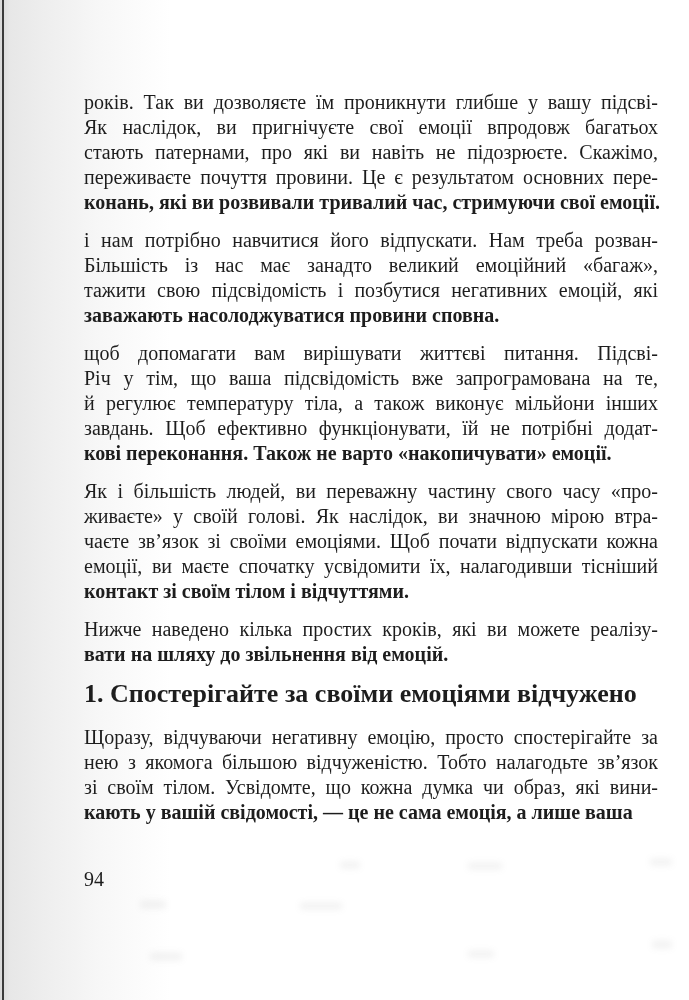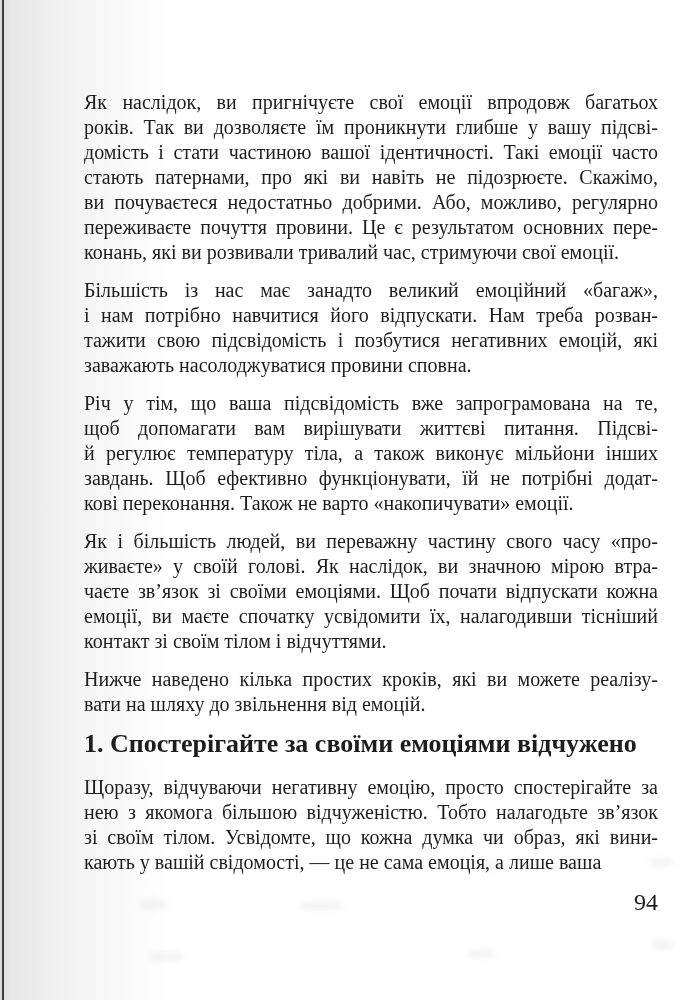--- a/index.html
+++ b/index.html
@@ -50,36 +50,36 @@
     font-size: 20px;
     line-height: 25px;
     color: var(--ink, #1d1d1d);
   }
   .paragraph { margin: 0 0 13px 0; }
   .pline {
     white-space: nowrap;
     text-align: justify;
     text-align-last: justify;
   }
-  .pline.last { text-align-last: left; }
+  .pline.last { text-align-last: left; font-weight: bold; }
   .heading {
     font-weight: bold;
     font-size: 26px;
     line-height: 26px;
     margin: 14px 0 18px 0;
     white-space: nowrap;
     color: var(--ink, #1d1d1d);
   }
   .page-number {
     position: absolute;
     left: 84px;
-    top: 889px;
+    top: 868px;
     width: 574px;
-    text-align: right;
-    font-size: 24px;
+    text-align: left;
+    font-size: 20px;
     color: var(--ink, #1d1d1d);
   }
   
   .ghost {
     position: absolute;
     background: #8f8f8f;
     opacity: 0.10;
     filter: blur(3px);
     border-radius: 2px;
   }
@@ -94,37 +94,35 @@
 </style>
 </head>
 <body>
 
 <div class="scan-page">
   <div class="spine-shadow"></div>
   <div class="spine-line"></div>
 
   <div class="text-block">
       <div class="paragraph">
+        <div class="pline">років. Так ви дозволяєте їм проникнути глибше у вашу підсві-</div>
         <div class="pline">Як наслідок, ви пригнічуєте свої емоції впродовж багатьох</div>
-        <div class="pline">років. Так ви дозволяєте їм проникнути глибше у вашу підсві-</div>
-        <div class="pline">домість і стати частиною вашої ідентичності. Такі емоції часто</div>
         <div class="pline">стають патернами, про які ви навіть не підозрюєте. Скажімо,</div>
-        <div class="pline">ви почуваєтеся недостатньо добрими. Або, можливо, регулярно</div>
         <div class="pline">переживаєте почуття провини. Це є результатом основних пере-</div>
         <div class="pline last">конань, які ви розвивали тривалий час, стримуючи свої емоції.</div>
       </div>
       <div class="paragraph">
+        <div class="pline">і нам потрібно навчитися його відпускати. Нам треба розван-</div>
         <div class="pline">Більшість із нас має занадто великий емоційний «багаж»,</div>
-        <div class="pline">і нам потрібно навчитися його відпускати. Нам треба розван-</div>
         <div class="pline">тажити свою підсвідомість і позбутися негативних емоцій, які</div>
         <div class="pline last">заважають насолоджуватися провини сповна.</div>
       </div>
       <div class="paragraph">
+        <div class="pline">щоб допомагати вам вирішувати життєві питання. Підсві-</div>
         <div class="pline">Річ у тім, що ваша підсвідомість вже запрограмована на те,</div>
-        <div class="pline">щоб допомагати вам вирішувати життєві питання. Підсві-</div>
         <div class="pline">й регулює температуру тіла, а також виконує мільйони інших</div>
         <div class="pline">завдань. Щоб ефективно функціонувати, їй не потрібні додат-</div>
         <div class="pline last">кові переконання. Також не варто «накопичувати» емоції.</div>
       </div>
       <div class="paragraph">
         <div class="pline">Як і більшість людей, ви переважну частину свого часу «про-</div>
         <div class="pline">живаєте» у своїй голові. Як наслідок, ви значною мірою втра-</div>
         <div class="pline">чаєте зв’язок зі своїми емоціями. Щоб почати відпускати кожна</div>
         <div class="pline">емоції, ви маєте спочатку усвідомити їх, налагодивши тісніший</div>
         <div class="pline last">контакт зі своїм тілом і відчуттями.</div>

